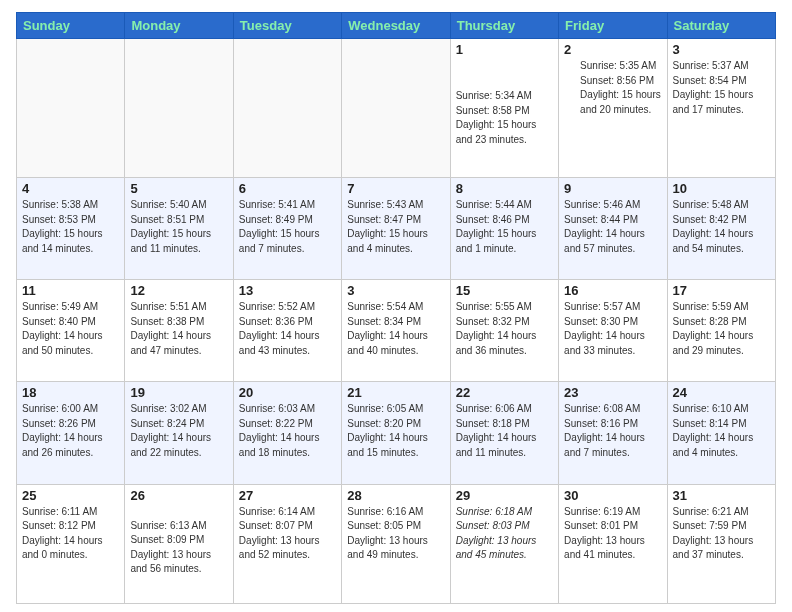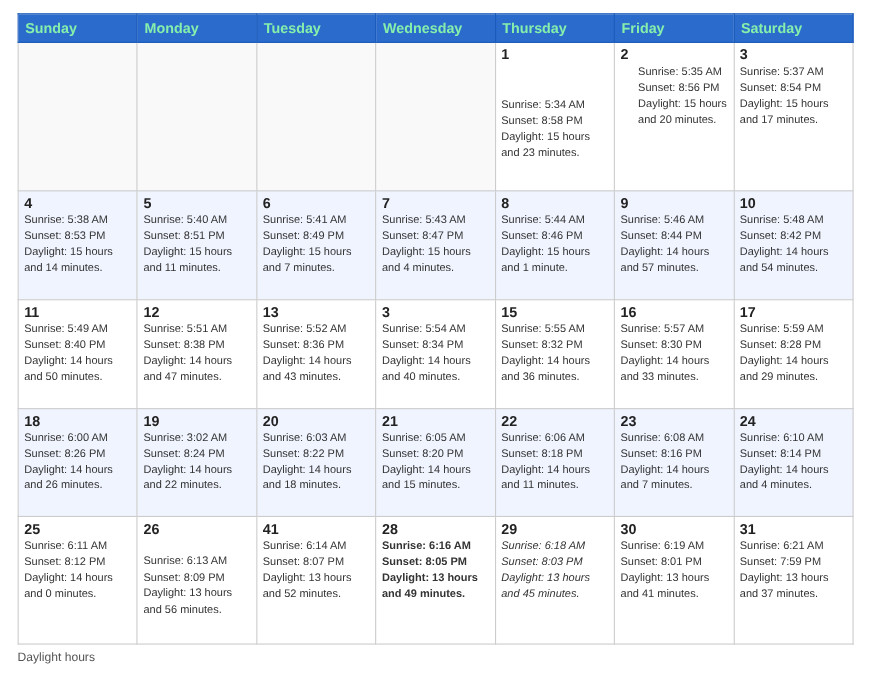--- a/index.html
+++ b/index.html
@@ -309,29 +309,29 @@
 and 0 minutes.</div>
           </td>
           <td>
             <span class="day-num">26</span>
             <div class="day-info" style="white-space: pre-line; margin-top: 16px;">Sunrise: 6:13 AM
 Sunset: 8:09 PM
 Daylight: 13 hours
 and 56 minutes.</div>
           </td>
           <td>
-            <span class="day-num">41</span>
+            <span class="day-num">27</span>
             <div class="day-info" style="white-space: pre-line;">Sunrise: 6:14 AM
 Sunset: 8:07 PM
 Daylight: 13 hours
 and 52 minutes.</div>
           </td>
           <td>
             <span class="day-num">28</span>
-            <div class="day-info" style="white-space: pre-line; font-weight: bold;">Sunrise: 6:16 AM
+            <div class="day-info" style="white-space: pre-line;">Sunrise: 6:16 AM
 Sunset: 8:05 PM
 Daylight: 13 hours
 and 49 minutes.</div>
           </td>
           <td>
             <span class="day-num">29</span>
             <div class="day-info" style="white-space: pre-line; font-style: italic;">Sunrise: 6:18 AM
 Sunset: 8:03 PM
 Daylight: 13 hours
 and 45 minutes.</div>
@@ -347,16 +347,13 @@
             <span class="day-num">31</span>
             <div class="day-info" style="white-space: pre-line;">Sunrise: 6:21 AM
 Sunset: 7:59 PM
 Daylight: 13 hours
 and 37 minutes.</div>
           </td>
         </tr>
       </tbody>
   </table>
 
-  <div class="footer">
-    <span>Daylight hours</span>
-  </div>
 </div>
 
 </body></html>

